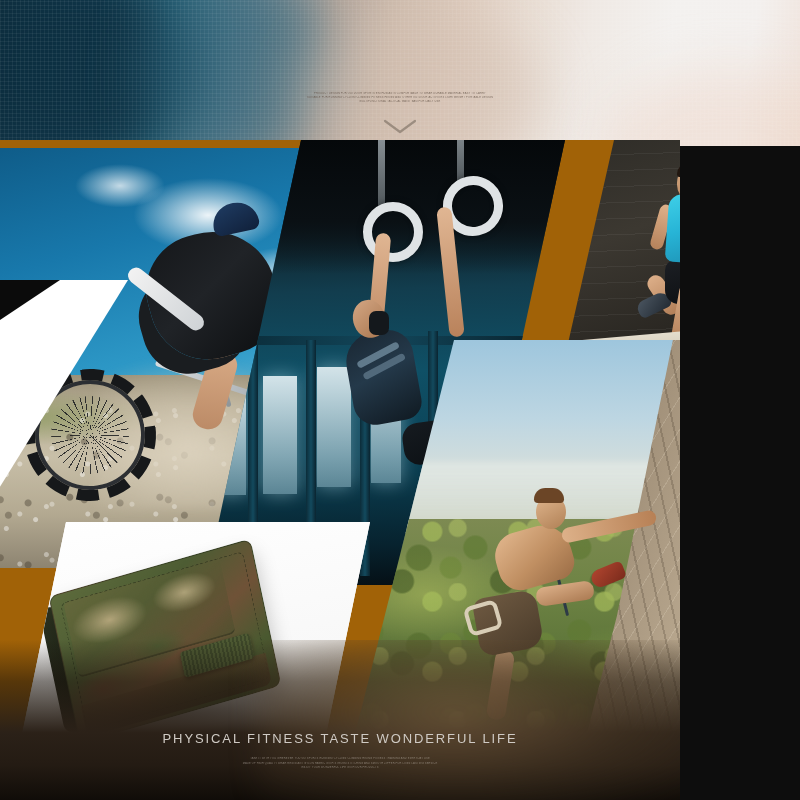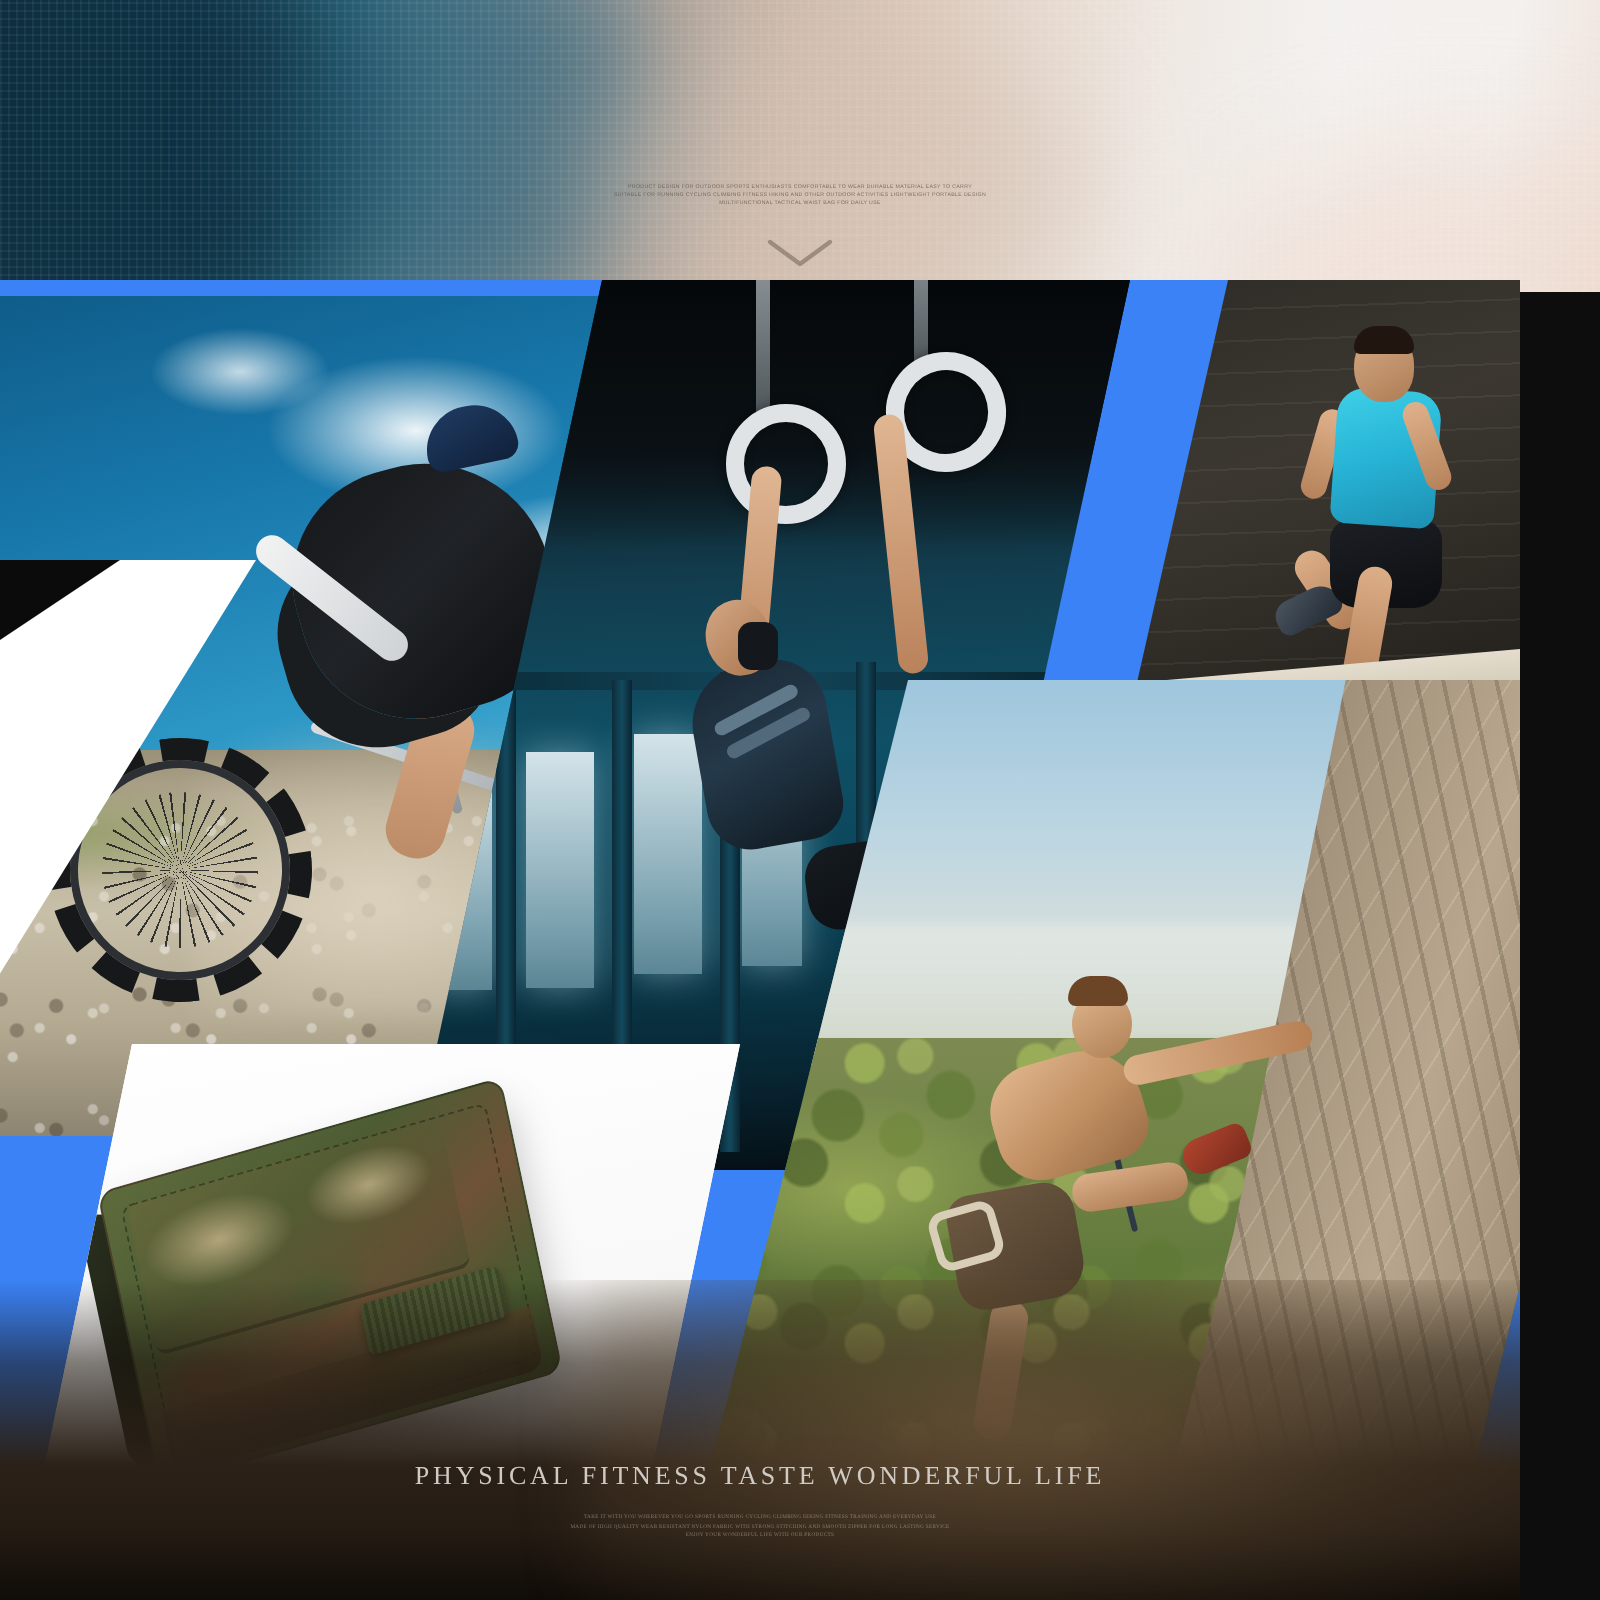--- a/index.html
+++ b/index.html
@@ -95,24 +95,23 @@
     position:absolute;
     left:50%; top:119px;
     transform:translateX(-50%);
     width:34px; height:16px;
     opacity:.55;
   }
 
   
   .collage {
     position:absolute; left:0; top:140px;
-    width:760px; height:660px;
-    background:#3b82f6;
+    width:680px; height:660px;
+    background:#a16207;
     overflow:hidden;
-    font-family:Liberation Serif, serif;
   }
 
   .panel {
     position:absolute;
     overflow:hidden;
   }
 
   
   .p-bike {
     left:-40px; top:8px;

